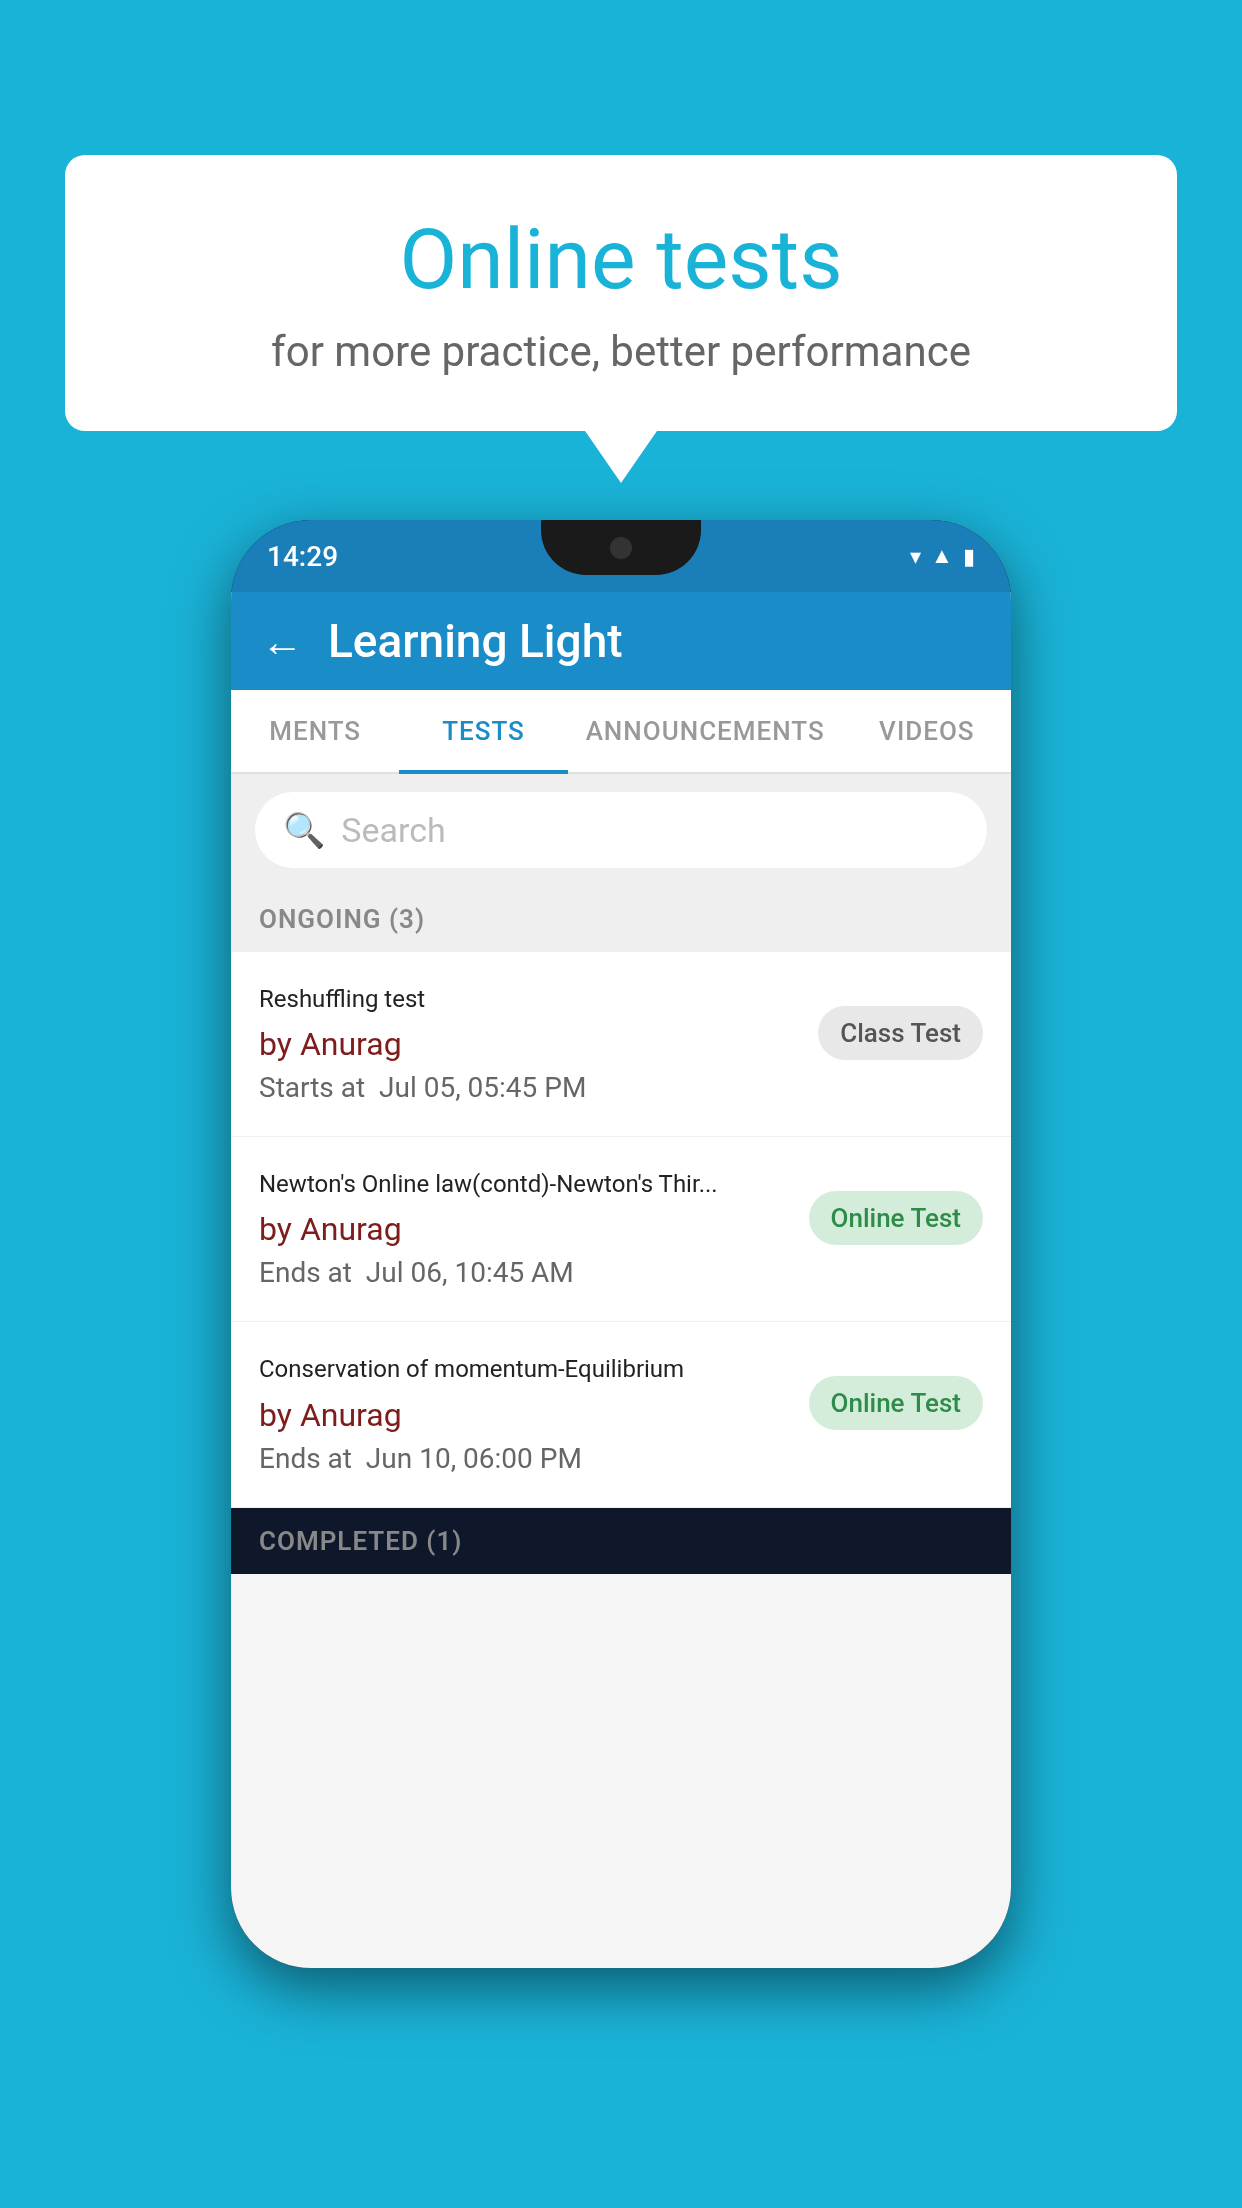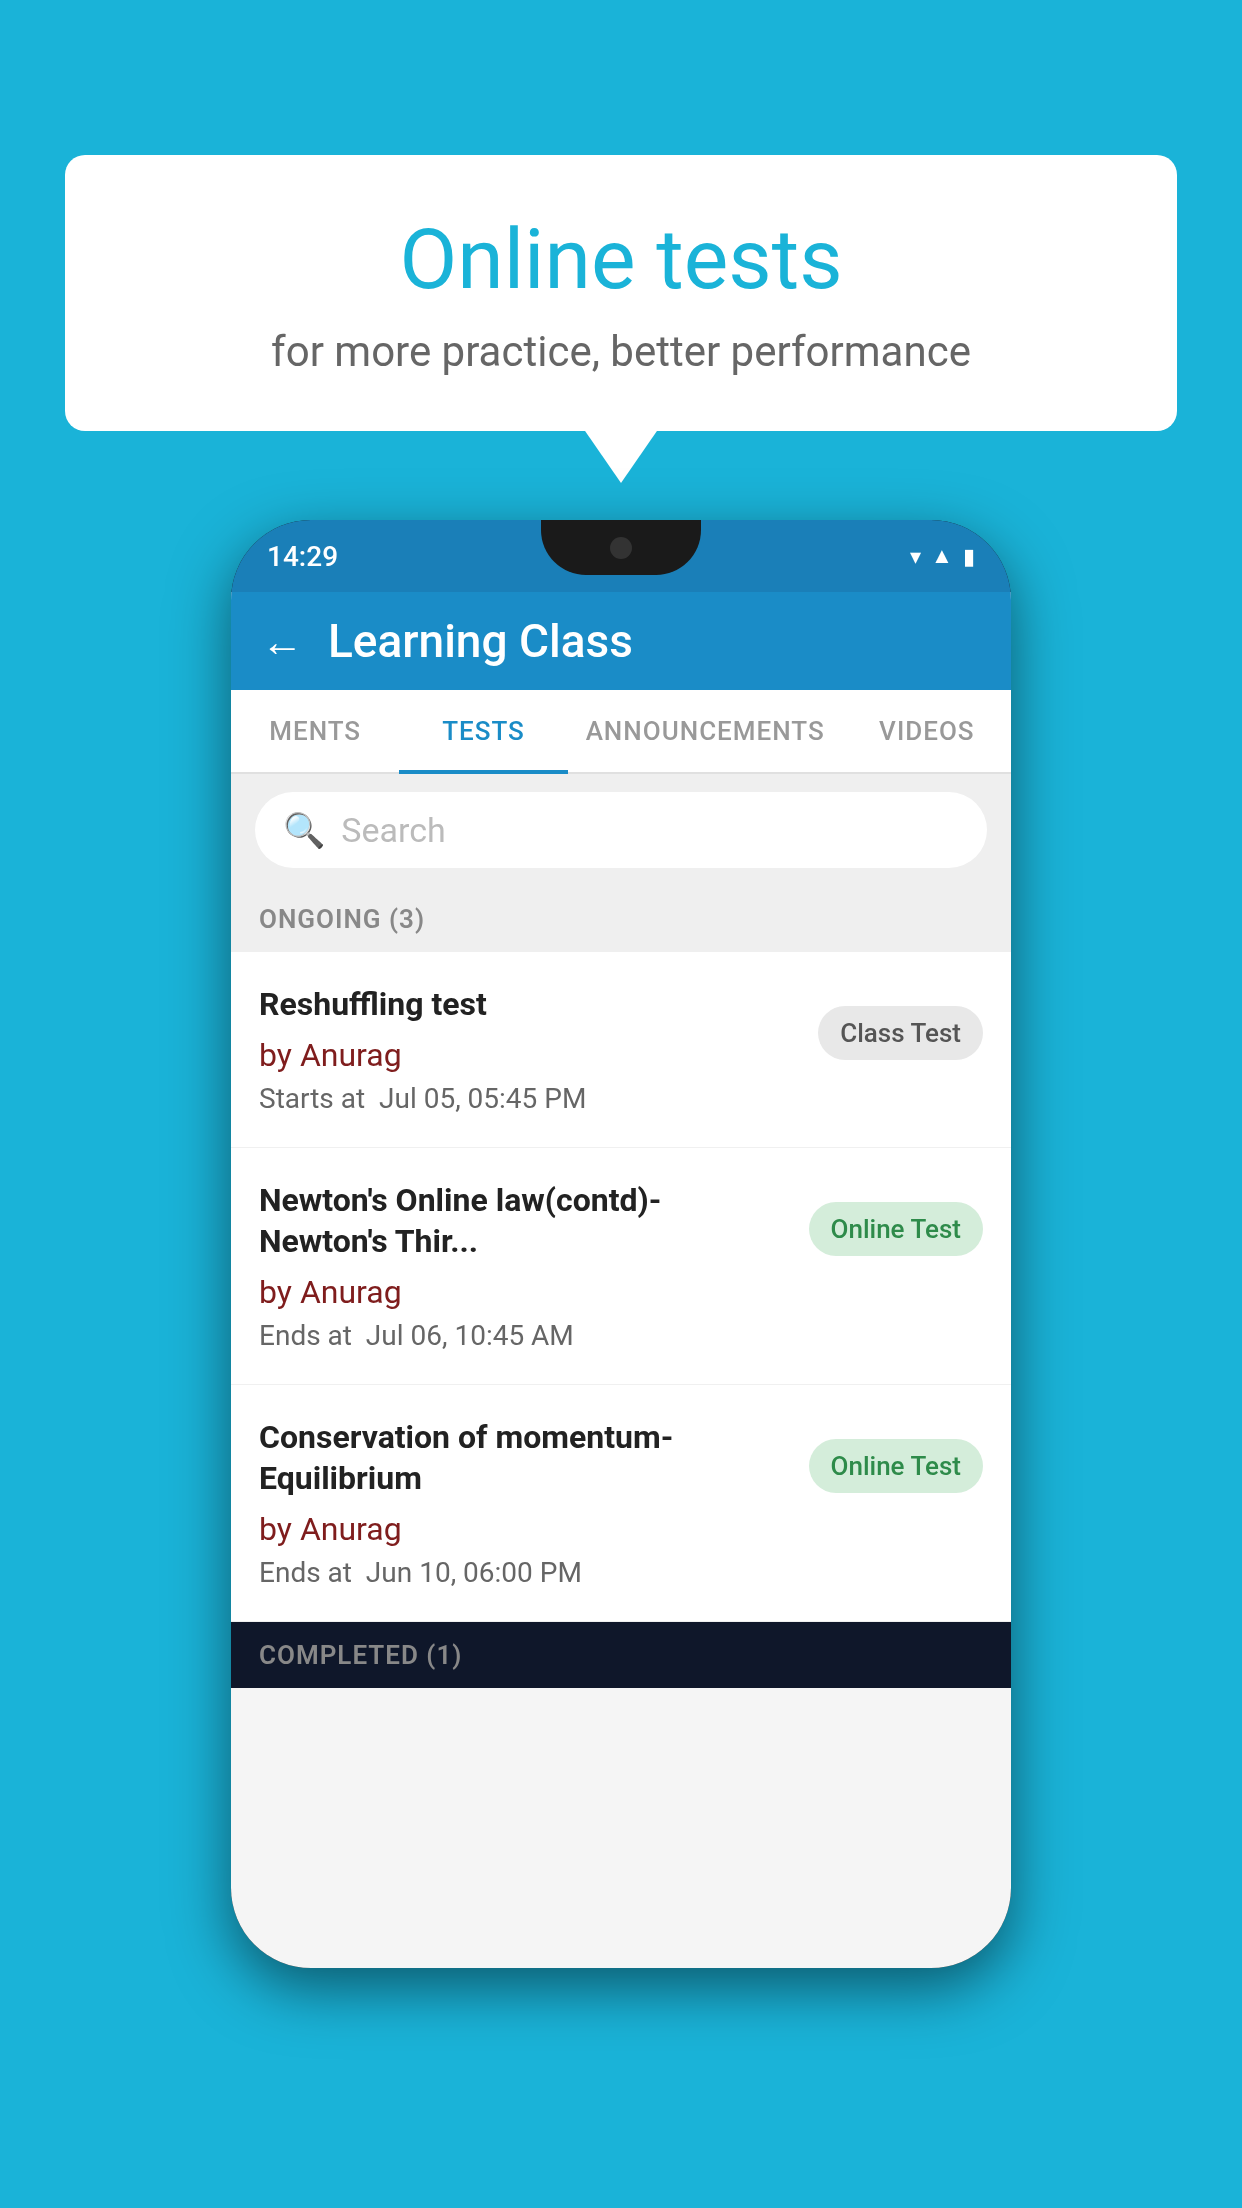--- a/index.html
+++ b/index.html
@@ -241,22 +241,22 @@
       align-items: flex-start;
       justify-content: space-between;
       gap: 20px;
     }
 
     .test-info {
       flex: 1;
     }
 
     .test-title {
-      font-size: 32px;
-      font-weight: 700;
+      font-size: 24px;
+      font-weight: 400;
       color: #222;
       margin-bottom: 10px;
       line-height: 1.3;
     }
 
     .test-author {
       font-size: 32px;
       color: #7f1d1d;
       margin-bottom: 8px;
     }
@@ -318,21 +318,21 @@
         <span class="status-icon">▾</span>
         <span class="status-icon">▲</span>
         <span class="status-icon">▮</span>
       </div>
     </div>
 
     <div class="phone-screen">
 
       <div class="app-header">
         <span class="back-arrow">←</span>
-        <span class="app-title">Learning Class</span>
+        <span class="app-title">Learning Light</span>
       </div>
 
       <div class="tabs-bar">
         <div class="tab-item">MENTS</div>
         <div class="tab-item active">TESTS</div>
         <div class="tab-item">ANNOUNCEMENTS</div>
         <div class="tab-item">VIDEOS</div>
       </div>
 
       <div class="search-container">

